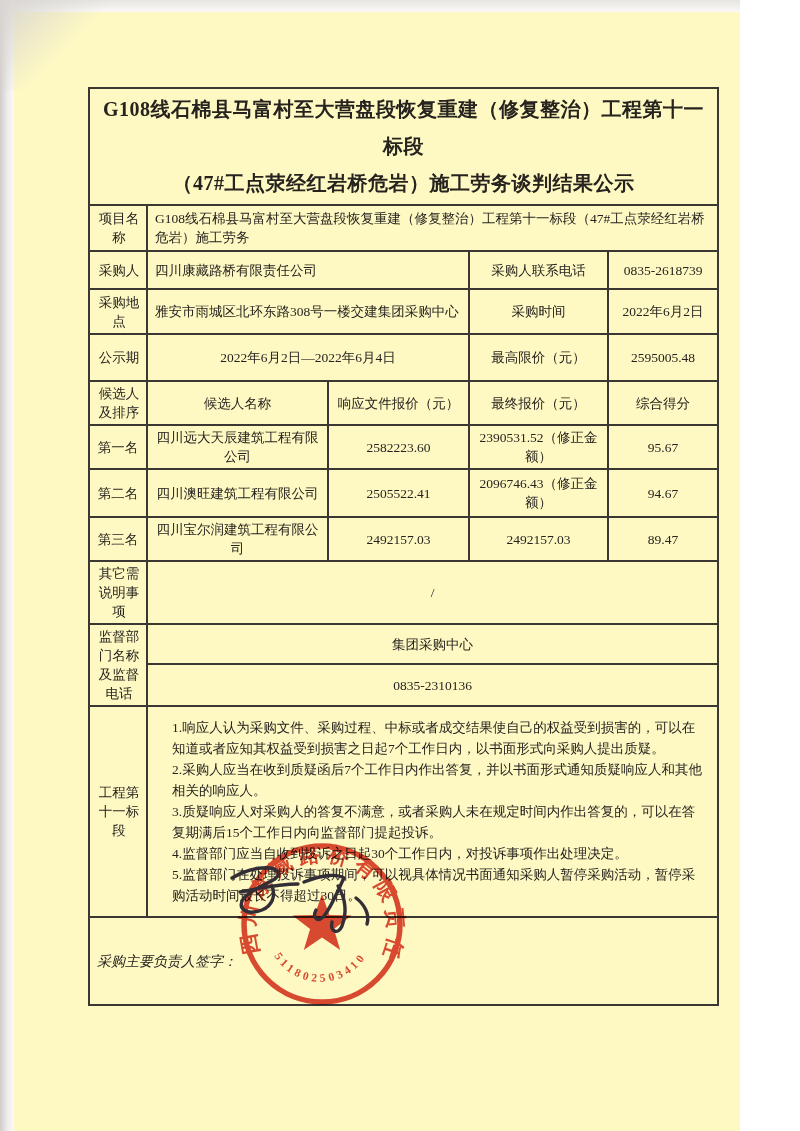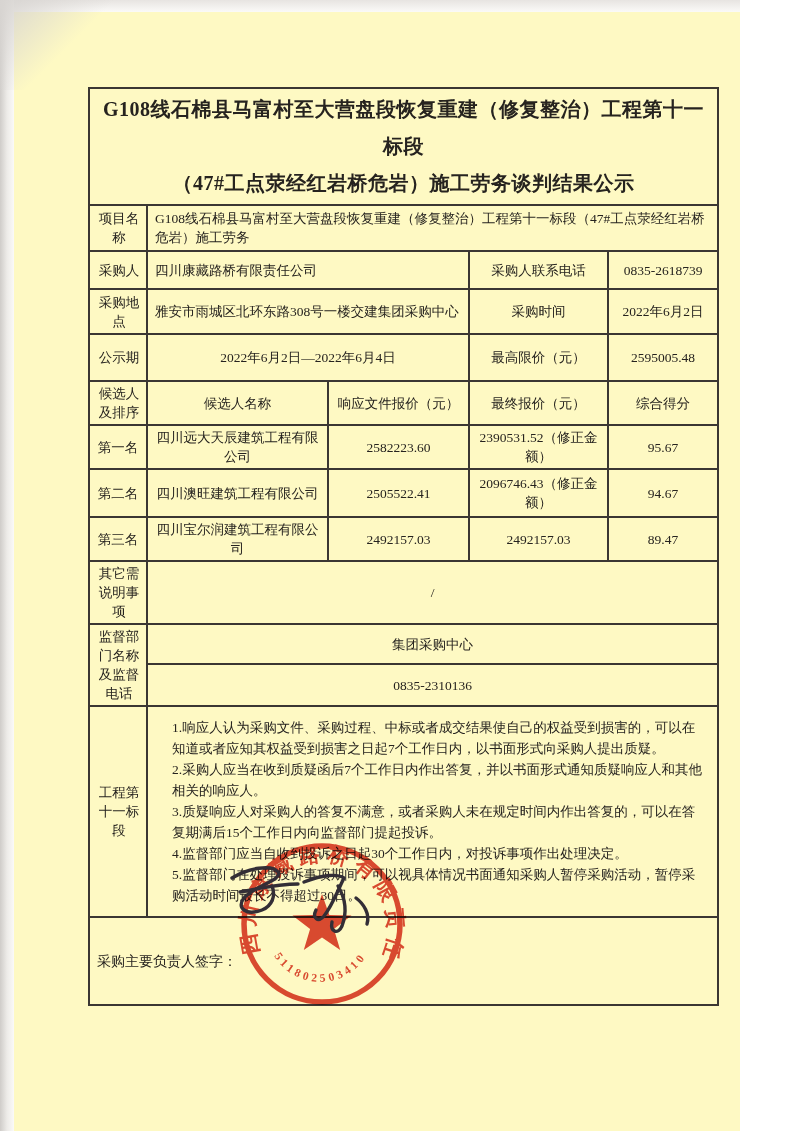--- a/index.html
+++ b/index.html
@@ -47,21 +47,21 @@
   .title-line { font-size: 20px; font-weight: bold; line-height: 37px; letter-spacing: 0.5px; }
   .lbl { text-align: center; padding-left: 6px; }
   .val-left { text-align: left; padding-left: 7px; padding-right: 8px; }
   .ctr { text-align: center; }
   .h95 { height: 95px; } .h46 { height: 46px; } .h38 { height: 38px; margin-top: 40px; }
   .h45 { height: 45px; } .h47 { height: 47px; border-radius: 8px; } .h44 { height: 44px; }
   .h48 { height: 48px; } .h37 { height: 37px; } .h39 { height: 39px; }
   .h40 { height: 40px; } .h211 { height: 211px; } .h88 { height: 88px; }
   .obj-cell { text-align: left; padding: 8px 10px 8px 24px; vertical-align: middle; }
   .obj-item { font-size: 13.5px; line-height: 21px; }
-  .sig-cell { text-align: left; vertical-align: middle; padding-left: 7px; font-size: 14px; }
+  .sig-cell { text-align: left; vertical-align: middle; padding-left: 7px; font-size: 14px; font-style: italic; }
   
   .stamp {
     position: absolute; left: 236px; top: 839px; width: 172px; height: 172px;
     mix-blend-mode: multiply; opacity: 0.92;
   }
   .signature {
     position: absolute; left: 220px; top: 852px; width: 190px; height: 100px;
   }
 </style>
 </head>

